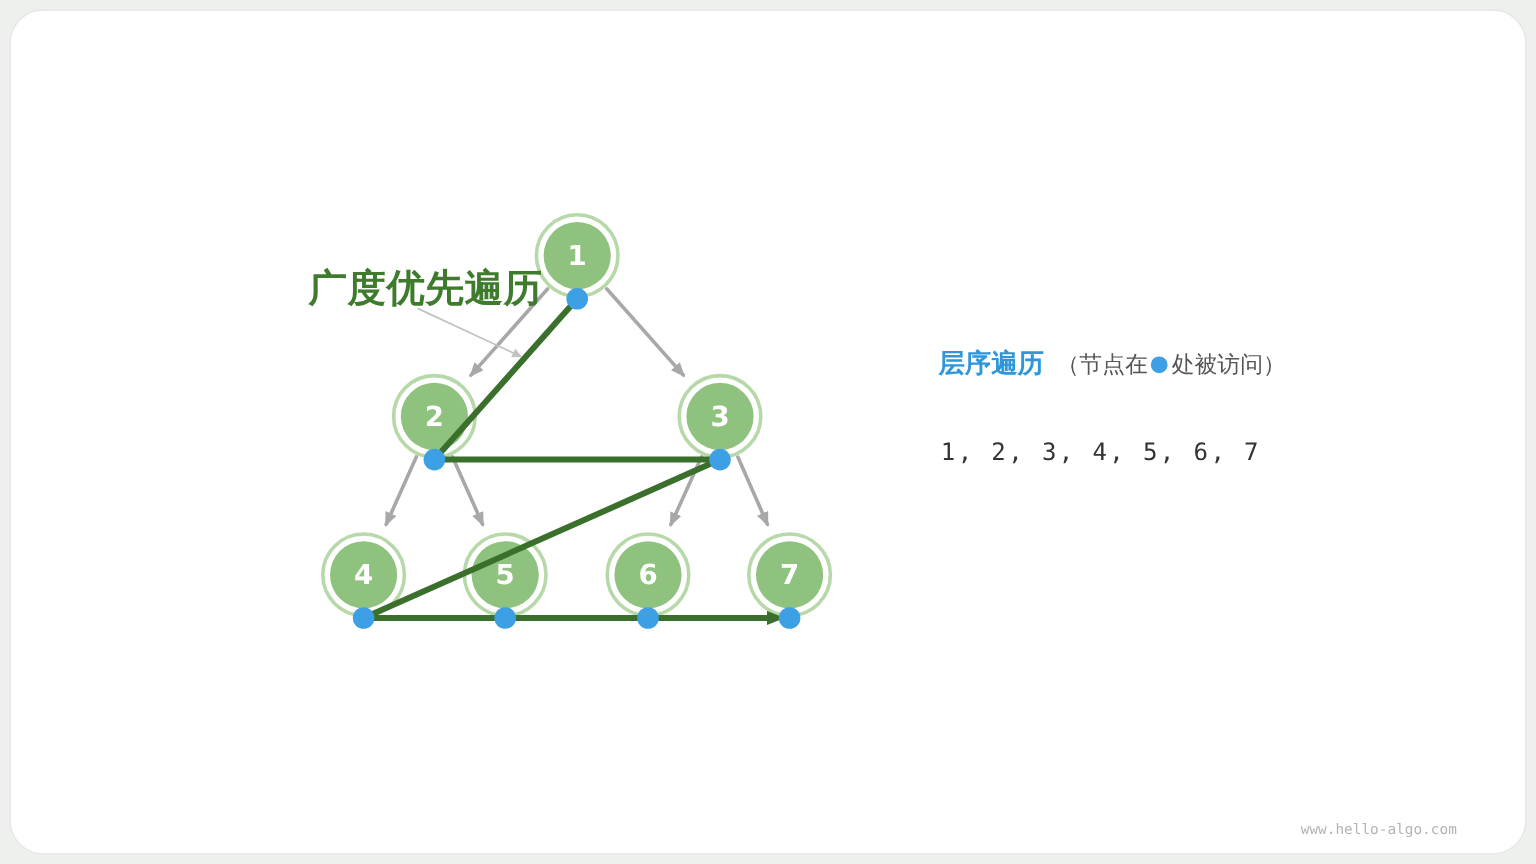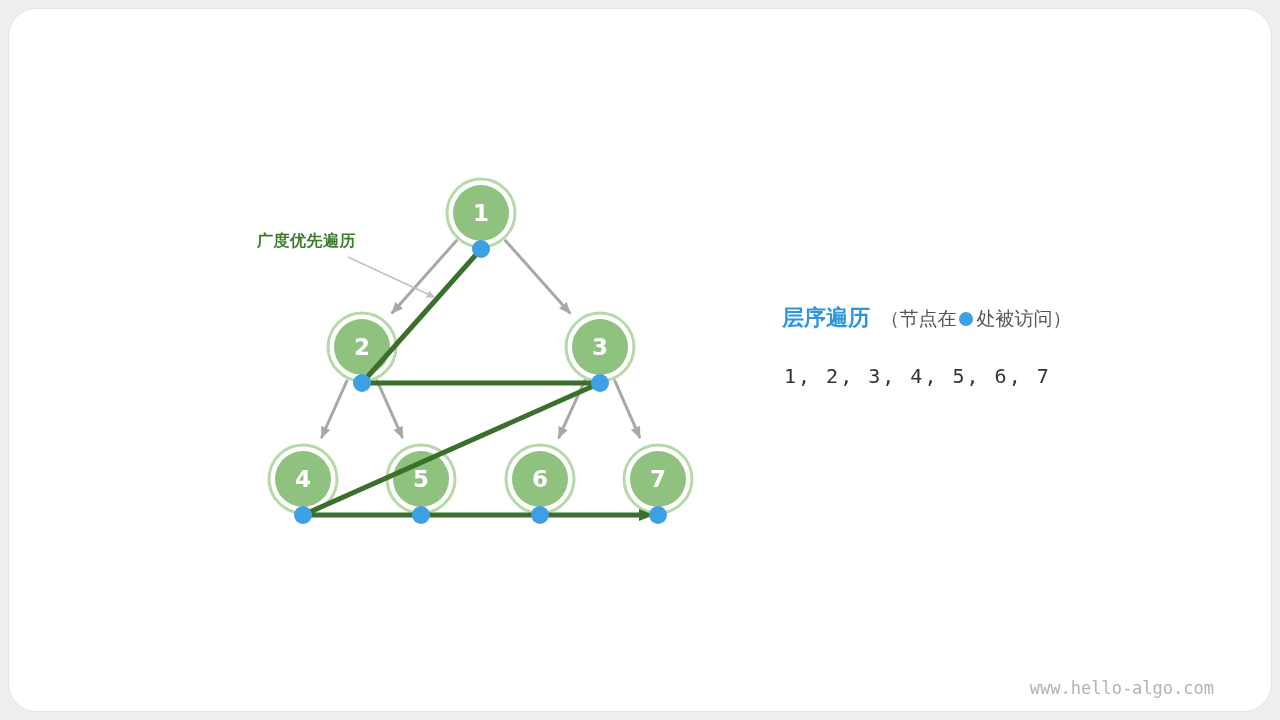--- a/index.html
+++ b/index.html
@@ -12,43 +12,43 @@
   }
   .card {
     position:absolute; left:8px; top:8px; right:8px; bottom:8px;
     background:#ffffff;
     border:1px solid #e4e4e4;
     border-radius:28px;
   }
   #diagram-svg { position:absolute; left:0; top:0; }
   .bfs-label {
     position:absolute; left:257px; top:219px;
-    font-size:16px; font-weight:bold; color:#3e7b2d;
-    letter-spacing:0.5px; white-space:nowrap;margin-top:12px;
+    font-size:32px; font-weight:bold; color:#3e7b2d;
+    letter-spacing:0.5px; white-space:nowrap;
   }
   .legend {
-    position:absolute; left:782px; top:303px;
+    position:absolute; left:782px; top:288px;
     white-space:nowrap;
   }
   .legend-title { font-size:22px; font-weight:bold; color:#2e96da; }
   .legend-note  { font-size:19px; color:#555555; margin-left:6px; }
   .inline-dot {
     display:inline-block; width:14px; height:14px; border-radius:50%;
     background:#3da0e4; margin:0 3px; vertical-align:-1px;
   }
   .sequence {
     position:absolute; left:784px; top:364px;
     font-family:"DejaVu Sans Mono", monospace;
     font-size:20px; color:#333333; letter-spacing:2px;
     white-space:nowrap;
   }
   .watermark {
     position:absolute; right:66px; bottom:22px;
     font-family:"DejaVu Sans Mono", monospace;
-    font-size:17px; color:#b3b3b3;
+    font-size:12px; color:#b3b3b3;
   }
 </style>
 </head>
 <body>
 
 <div class="card"></div>
 
 <svg id="diagram-svg" width="1280" height="720" viewBox="0 0 1280 720">
     <defs>
       <marker id="arrow-gray" markerWidth="14" markerHeight="12" refX="10" refY="5" orient="auto" markerUnits="userSpaceOnUse">

